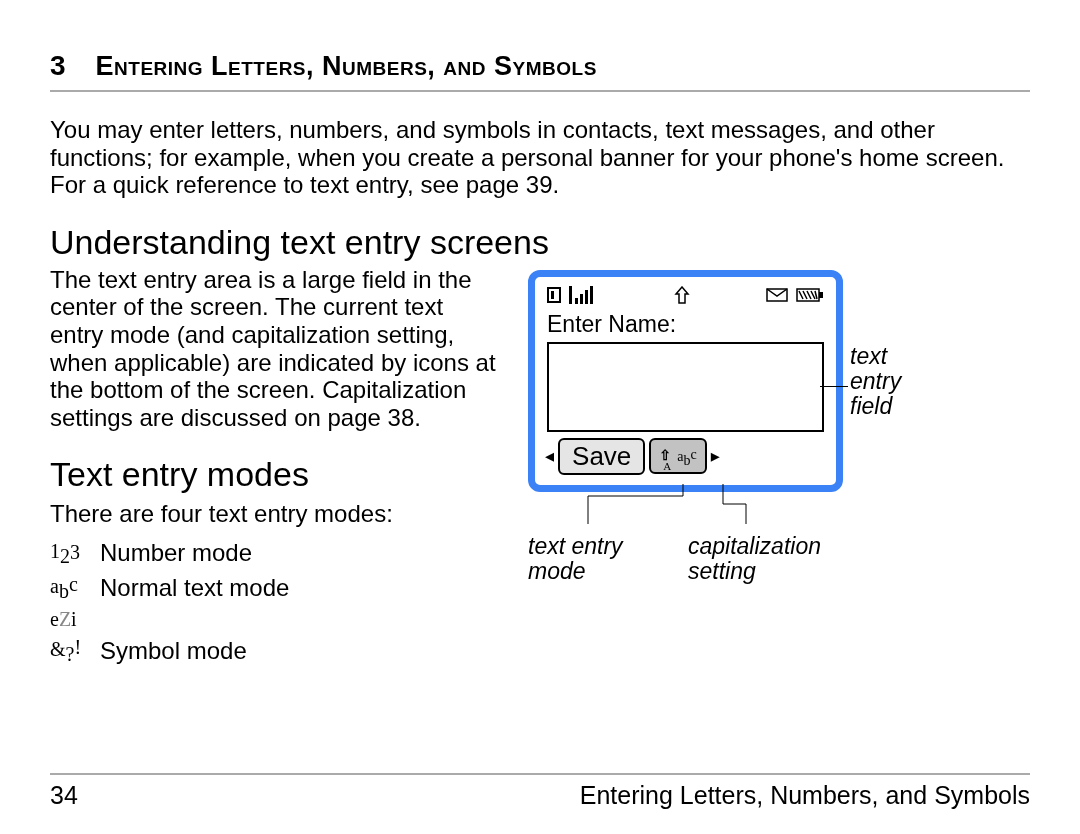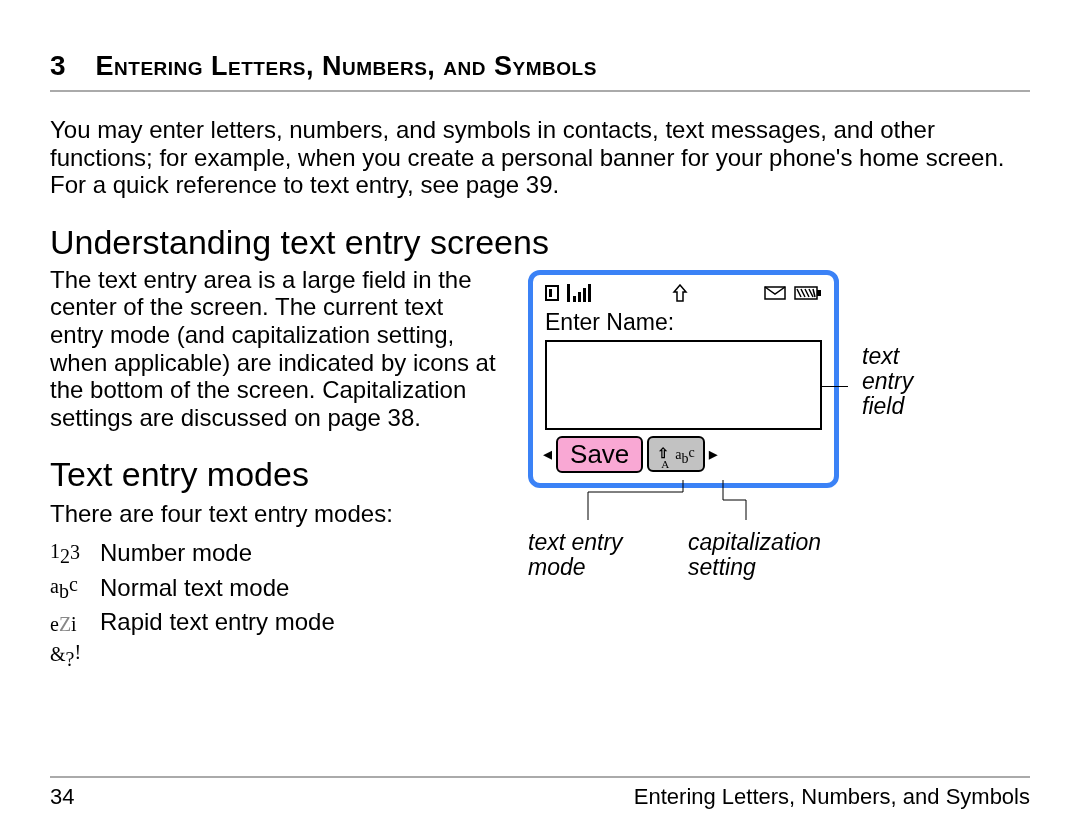--- a/index.html
+++ b/index.html
@@ -51,21 +51,21 @@
     flex: 0 0 450px;
     font-size: 24px;
     line-height: 1.15;
   }
   .right-col {
     flex: 1;
     position: relative;
     padding-top: 4px;
   }
   .phone-frame {
-    border: 5px solid #3b82f6;
+    border: 7px solid #3b82f6;
     border-radius: 12px;
     padding: 8px 8px 10px 8px;
     width: 285px;
     background: #fff;
     margin-left: 8px;
   }
   .status-bar {
     display: flex;
     align-items: center;
     gap: 8px;
@@ -89,21 +89,21 @@
     padding: 0 2px;
   }
   .arrow-l, .arrow-r {
     font-size: 18px;
   }
   .save-btn {
     border: 2px solid #000;
     border-radius: 6px;
     padding: 1px 12px;
     font-size: 26px;
-    background: #f9a8d4;
+    background: #e5e5e5;
     display: inline-block;
   }
   .mode-btn {
     border: 2px solid #000;
     border-radius: 6px;
     padding: 3px 8px 1px 8px;
     background: #c2c2c2;
     display: inline-flex;
     align-items: flex-end;
     gap: 2px;
@@ -142,21 +142,21 @@
   }
   .abc-icon .a { vertical-align: 2px; }
   .abc-icon .b { vertical-align: -2px; }
   .abc-icon .c { vertical-align: 4px; }
   .callout-italic {
     font-style: italic;
     font-size: 23px;
     line-height: 1.1;
     position: absolute;
   }
-  .callout-field { top: 78px; left: 330px; width: 70px; margin-left: 12px; }
+  .callout-field { top: 78px; left: 330px; width: 70px; }
   .callout-line-field {
     position: absolute;
     top: 120px; left: 300px; width: 28px; height: 2px;
     border-top: 1px solid #000;
   }
   .callouts-bottom {
     display: flex;
     gap: 40px;
     font-style: italic;
     font-size: 23px;
@@ -203,21 +203,21 @@
   .mode-sym .zg { color: #888; }
   .footer {
     position: absolute;
     bottom: 24px;
     left: 50px;
     right: 50px;
     border-top: 2px solid #aaa;
     padding-top: 6px;
     display: flex;
     justify-content: space-between;
-    font-size: 22px;
+    font-size: 25px;
   }
 </style>
 </head>
 <body>
 
 <div class="page">
 
   <div class="chapter-header">
     <span class="chapter-num">3</span>
     <span class="chapter-title">Entering Letters, Numbers, and Symbols</span>
@@ -238,24 +238,24 @@
         <div class="mode-row">
           <span class="mode-sym"><span class="n1">1</span><span class="n2">2</span><span class="n3">3</span></span>
           <span>Number mode</span>
         </div>
         <div class="mode-row">
           <span class="mode-sym"><span class="a">a</span><span class="b">b</span><span class="c">c</span></span>
           <span>Normal text mode</span>
         </div>
         <div class="mode-row">
           <span class="mode-sym eg">e<span class="zg">Z</span>i</span>
-          <span>Rapid text entry mode</span>
         </div>
         <div class="mode-row">
           <span class="mode-sym"><span class="a">&amp;</span><span class="b">?</span><span class="c">!</span></span>
+          <span>Symbol mode</span>
         </div>
       </div>
     </div>
 
     <div class="right-col">
       <div class="phone-frame">
         <div class="status-bar">
           <span>
             <svg width="14" height="16">
                 <rect x="1" y="1" width="12" height="14" fill="none" stroke="#000" stroke-width="2"></rect>

